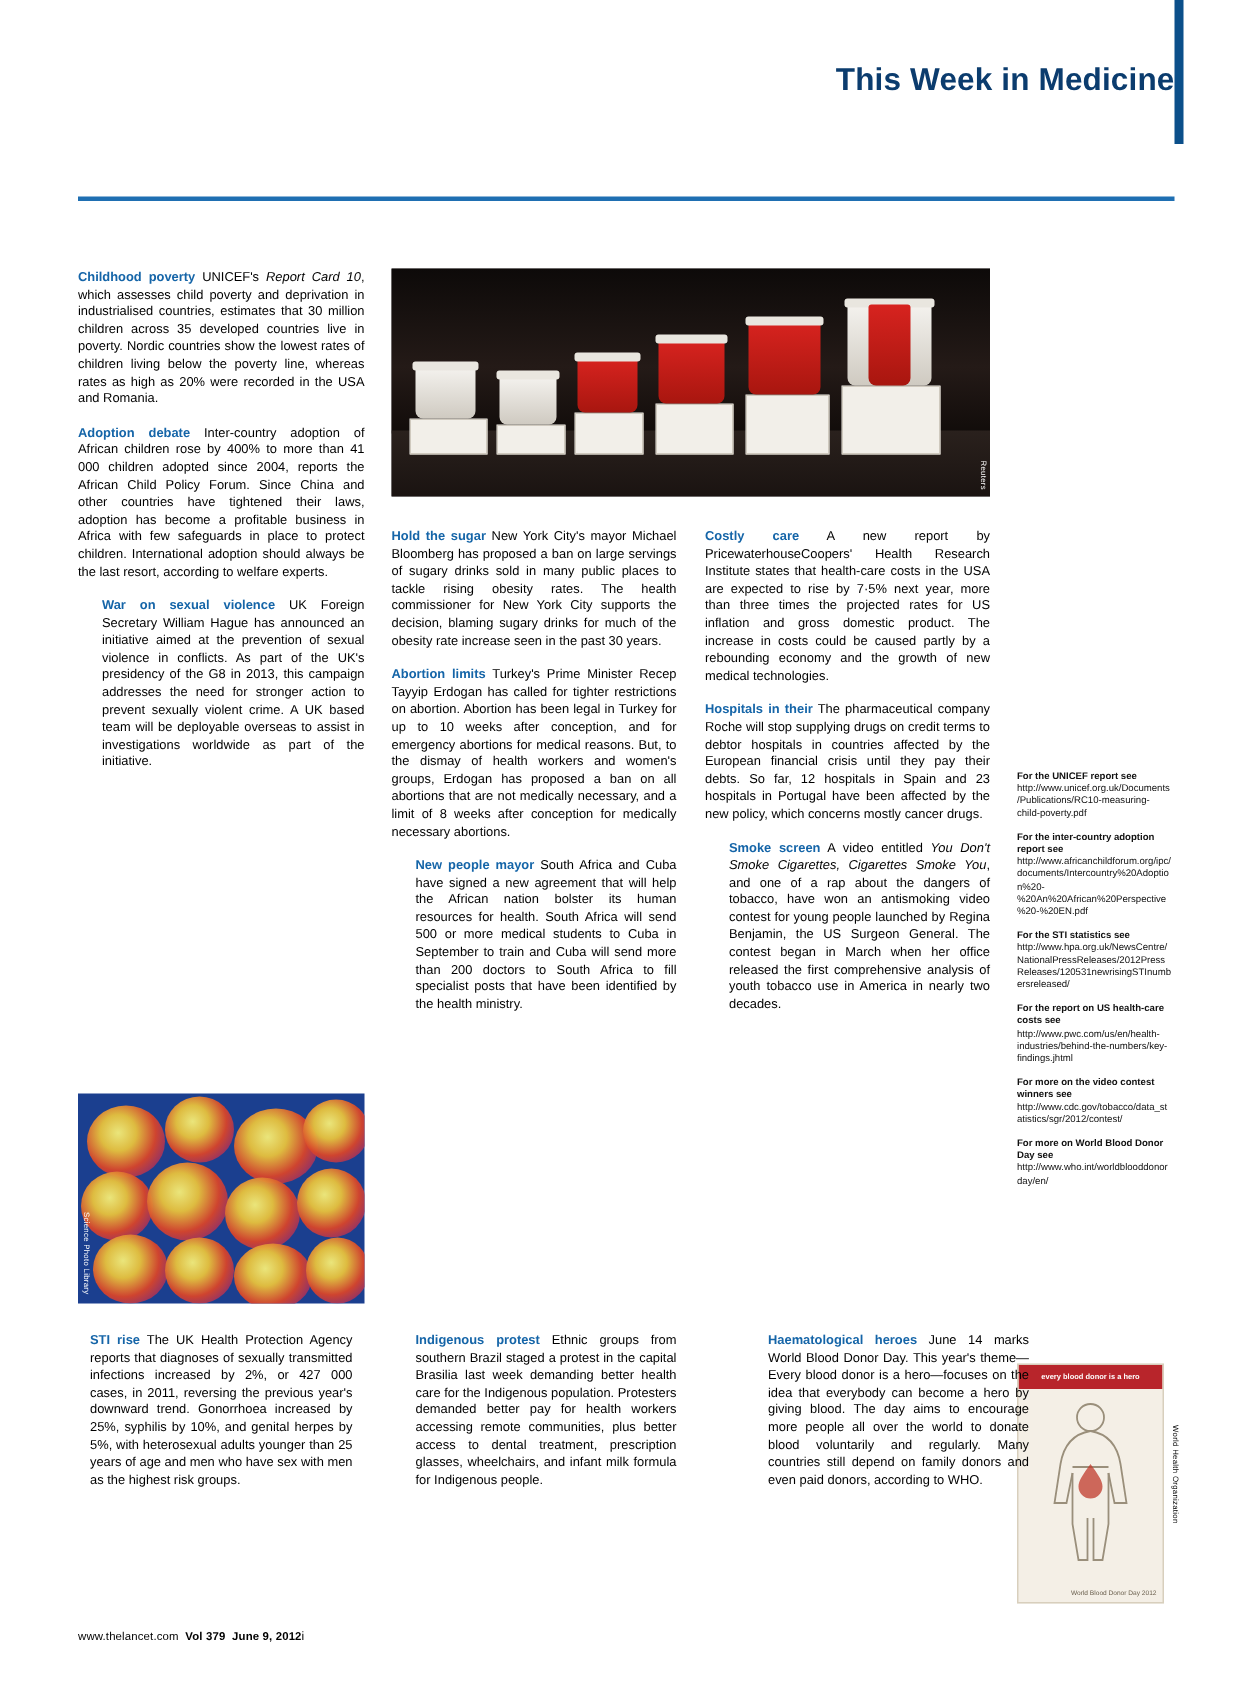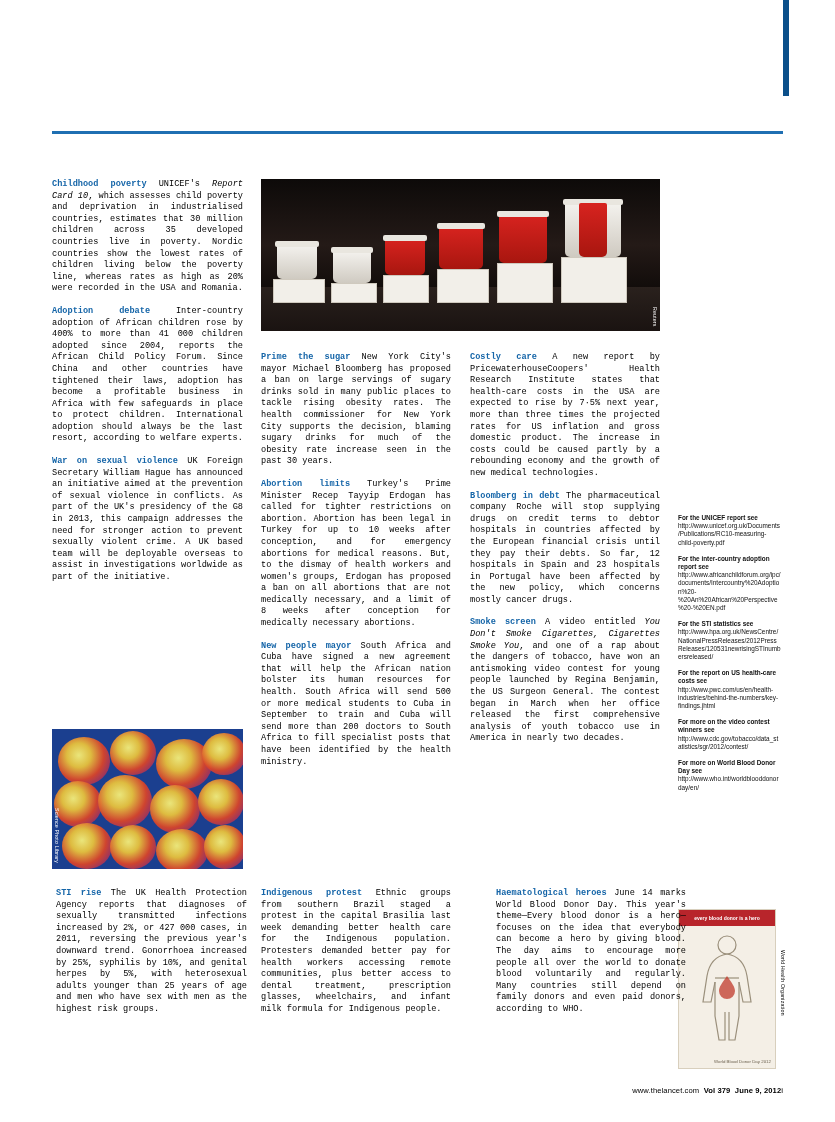--- a/index.html
+++ b/index.html
@@ -42,41 +42,41 @@
   }
 
   
   .footer {
     position: absolute;
     left: 52px; top: 1086px;
     width: 731px;
     font-size: 7.6px;
     color: #000;
     display: flex;
-    justify-content: flex-end;
+    justify-content: flex-start;
     align-items: baseline;
   }
   .footer-left { letter-spacing: 0.1px; }
   .footer-left b { font-weight: bold; }
   .footer-right { font-size: 8px; }
 
   
   .col {
     position: absolute;
     font-size: 8.6px;
     line-height: 11.6px;
     text-align: justify;
     color: #000;
   }
   .col1 { left: 52px; top: 179px; width: 191px; }
   .col2 { left: 261px; top: 352px; width: 190px; }
   .col3 { left: 470px; top: 352px; width: 190px; }
 
-  p.art { margin: 0 0 11px 0; font-family: Liberation Mono, monospace; }
-  p.art:last-child { margin-bottom: 0; }
+  p.art { margin: 0 0 11px 0; }
+  p.art:last-child { margin-bottom: 0; margin-left: 16px; }
   .lead {
     color: #1565a8;
     font-weight: bold;
   }
   .it { font-style: italic; }
 
   
   .img-top {
     position: absolute;
     left: 261px; top: 179px;
@@ -172,20 +172,21 @@
   .refs p { margin: 0 0 8px 0; }
   .refs b { font-weight: bold; }
 </style>
 </head>
 <body>
 
 <div class="page">
 
   <div class="top-bar"></div>
 
+  <div class="header-title">This Week in Medicine</div>
   <div class="header-rule"></div>
 
   <div class="img-top">
     <div class="backwall"></div>
     <div class="shelf"></div>
 
     <div class="sugarstack" style="left:12px;  width:52px; height:24px;"></div>
     <div class="sugarstack" style="left:70px;  width:46px; height:20px;"></div>
     <div class="sugarstack" style="left:122px; width:46px; height:28px;"></div>
     <div class="sugarstack" style="left:176px; width:52px; height:34px;"></div>
@@ -254,49 +255,49 @@
     <p class="art">
       <span class="lead">Childhood poverty</span><span> UNICEF's </span><span class="it">Report Card 10</span><span>, which assesses child poverty and deprivation in industrialised countries, estimates that 30 million children across 35 developed countries live in poverty. Nordic countries show the lowest rates of children living below the poverty line, whereas rates as high as 20% were recorded in the USA and Romania.</span>
     </p>
     <p class="art">
       <span class="lead">Adoption debate</span><span> Inter-country adoption of African children rose by 400% to more than 41 000 children adopted since 2004, reports the African Child Policy Forum. Since China and other countries have tightened their laws, adoption has become a profitable business in Africa with few safeguards in place to protect children. International adoption should always be the last resort, according to welfare experts.</span>
     </p>
     <p class="art">
       <span class="lead">War on sexual violence</span><span> UK Foreign Secretary William Hague has announced an initiative aimed at the prevention of sexual violence in conflicts. As part of the UK's presidency of the G8 in 2013, this campaign addresses the need for stronger action to prevent sexually violent crime. A UK based team will be deployable overseas to assist in investigations worldwide as part of the initiative.</span>
     </p>
   </div>
-  <div class="col" style="left:56px; top:888px; width:191px;">
+  <div class="col" style="left:44px; top:888px; width:191px;">
     <p class="art">
       <span class="lead">STI rise</span><span> The UK Health Protection Agency reports that diagnoses of sexually transmitted infections increased by 2%, or 427 000 cases, in 2011, reversing the previous year's downward trend. Gonorrhoea increased by 25%, syphilis by 10%, and genital herpes by 5%, with heterosexual adults younger than 25 years of age and men who have sex with men as the highest risk groups.</span>
     </p>
   </div>
 
   <div class="col col2">
     <p class="art">
-      <span class="lead">Prime the sugar</span><span> New York City's mayor Michael Bloomberg has proposed a ban on large servings of sugary drinks sold in many public places to tackle rising obesity rates. The health commissioner for New York City supports the decision, blaming sugary drinks for much of the obesity rate increase seen in the past 30 years.</span>
+      <span class="lead">Hold the sugar</span><span> New York City's mayor Michael Bloomberg has proposed a ban on large servings of sugary drinks sold in many public places to tackle rising obesity rates. The health commissioner for New York City supports the decision, blaming sugary drinks for much of the obesity rate increase seen in the past 30 years.</span>
     </p>
     <p class="art">
       <span class="lead">Abortion limits</span><span> Turkey's Prime Minister Recep Tayyip Erdogan has called for tighter restrictions on abortion. Abortion has been legal in Turkey for up to 10 weeks after conception, and for emergency abortions for medical reasons. But, to the dismay of health workers and women's groups, Erdogan has proposed a ban on all abortions that are not medically necessary, and a limit of 8 weeks after conception for medically necessary abortions.</span>
     </p>
     <p class="art">
       <span class="lead">New people mayor</span><span> South Africa and Cuba have signed a new agreement that will help the African nation bolster its human resources for health. South Africa will send 500 or more medical students to Cuba in September to train and Cuba will send more than 200 doctors to South Africa to fill specialist posts that have been identified by the health ministry.</span>
     </p>
   </div>
   <div class="col" style="left:261px; top:888px; width:190px;">
     <p class="art">
       <span class="lead">Indigenous protest</span><span> Ethnic groups from southern Brazil staged a protest in the capital Brasilia last week demanding better health care for the Indigenous population. Protesters demanded better pay for health workers accessing remote communities, plus better access to dental treatment, prescription glasses, wheelchairs, and infant milk formula for Indigenous people.</span>
     </p>
   </div>
 
   <div class="col col3">
     <p class="art">
       <span class="lead">Costly care</span><span> A new report by PricewaterhouseCoopers' Health Research Institute states that health-care costs in the USA are expected to rise by 7·5% next year, more than three times the projected rates for US inflation and gross domestic product. The increase in costs could be caused partly by a rebounding economy and the growth of new medical technologies.</span>
     </p>
     <p class="art">
-      <span class="lead">Bloomberg in debt</span><span> The pharmaceutical company Roche will stop supplying drugs on credit terms to debtor hospitals in countries affected by the European financial crisis until they pay their debts. So far, 12 hospitals in Spain and 23 hospitals in Portugal have been affected by the new policy, which concerns mostly cancer drugs.</span>
+      <span class="lead">Hospitals in their</span><span> The pharmaceutical company Roche will stop supplying drugs on credit terms to debtor hospitals in countries affected by the European financial crisis until they pay their debts. So far, 12 hospitals in Spain and 23 hospitals in Portugal have been affected by the new policy, which concerns mostly cancer drugs.</span>
     </p>
     <p class="art">
       <span class="lead">Smoke screen</span><span> A video entitled </span><span class="it">You Don't Smoke Cigarettes, Cigarettes Smoke You</span><span>, and one of a rap about the dangers of tobacco, have won an antismoking video contest for young people launched by Regina Benjamin, the US Surgeon General. The contest began in March when her office released the first comprehensive analysis of youth tobacco use in America in nearly two decades.</span>
     </p>
   </div>
   <div class="col" style="left:496px; top:888px; width:190px;">
     <p class="art">
       <span class="lead">Haematological heroes</span><span> June 14 marks World Blood Donor Day. This year's theme—Every blood donor is a hero—focuses on the idea that everybody can become a hero by giving blood. The day aims to encourage more people all over the world to donate blood voluntarily and regularly. Many countries still depend on family donors and even paid donors, according to WHO.</span>
     </p>
   </div>

